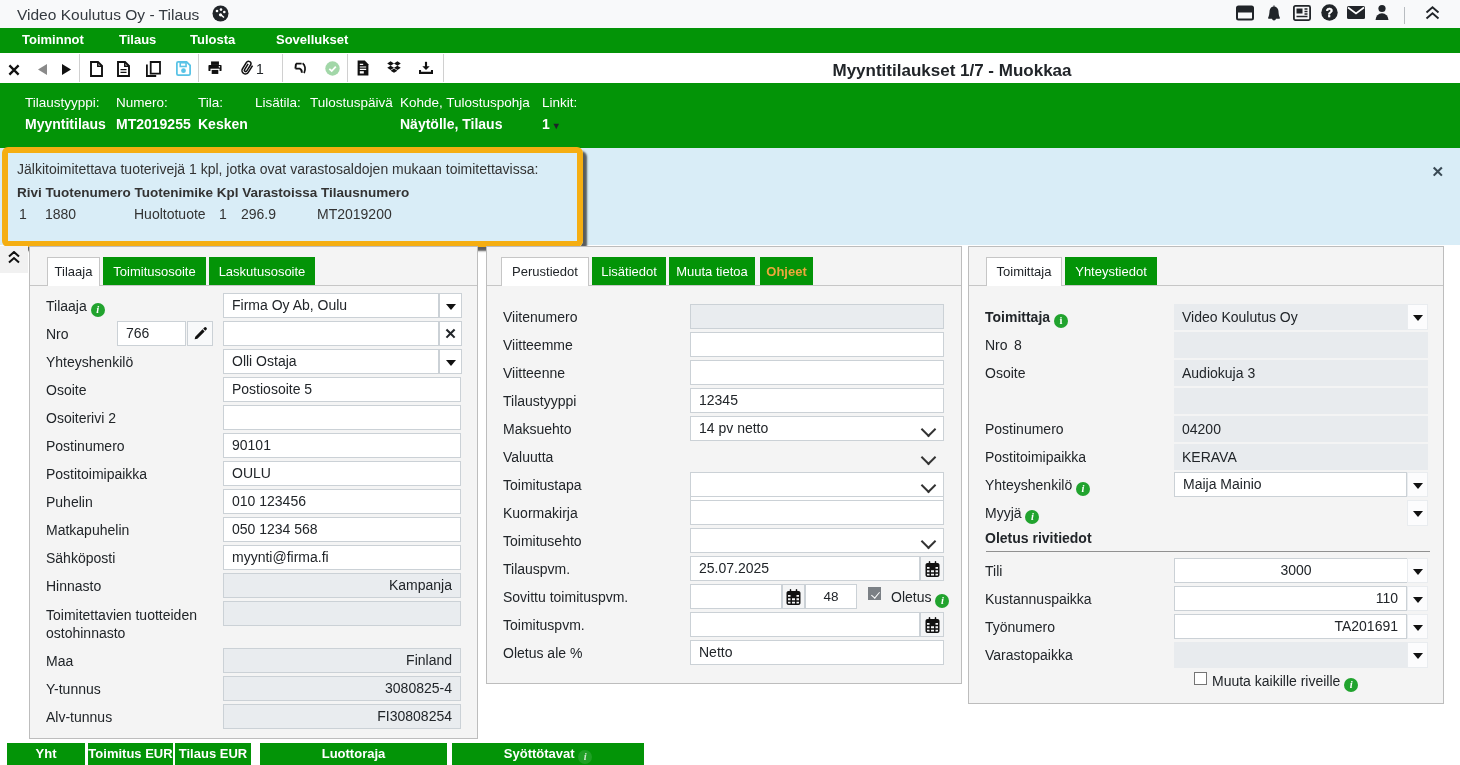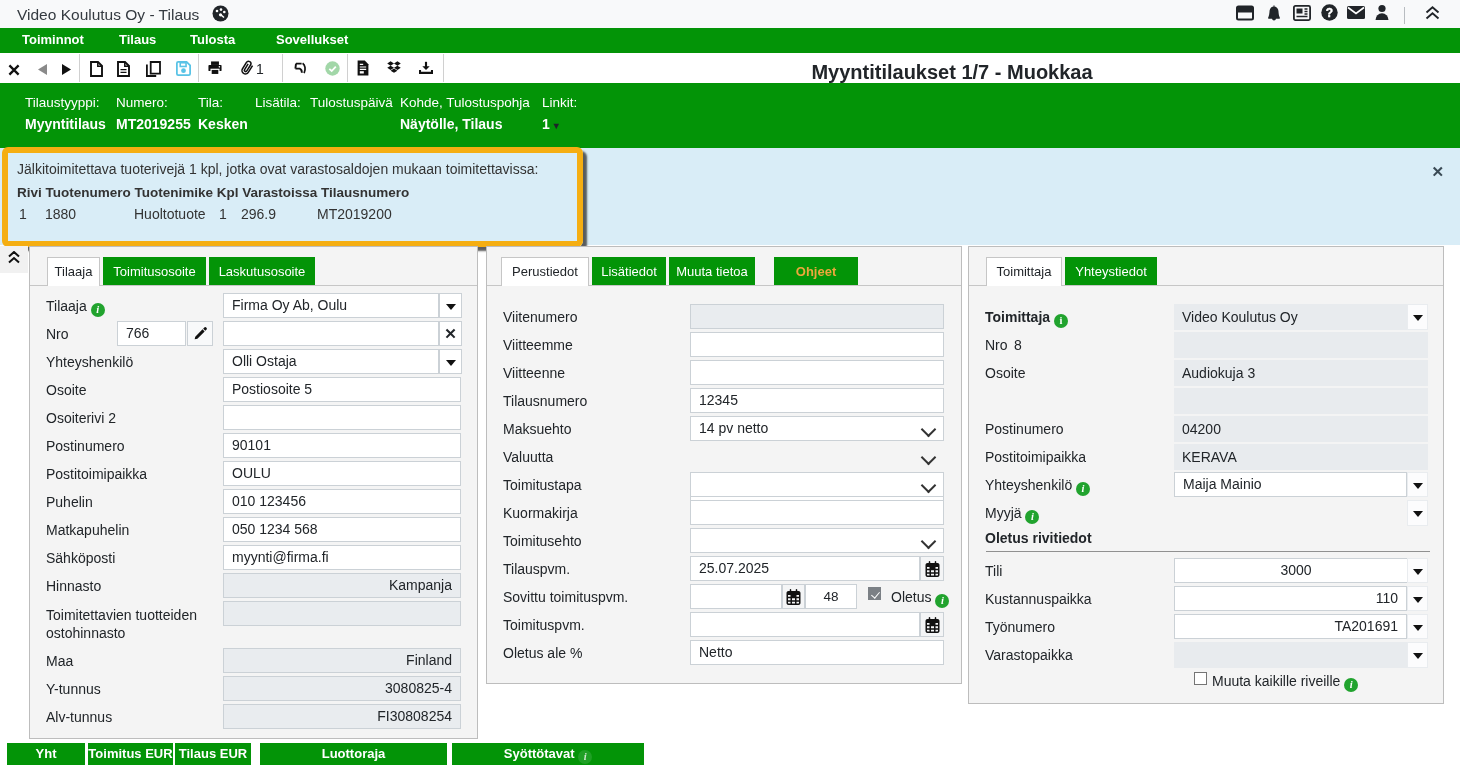--- a/index.html
+++ b/index.html
@@ -19,21 +19,21 @@
 
 .titlebar { position:absolute; left:0; top:0; width:1460px; height:28px; background:#f8f9fa; }
 .apptitle { position:absolute; left:17px; top:6px; font-size:15.5px; color:#343a40; }
 .t-ico { position:absolute; top:4px; }
 
 .menubar { position:absolute; left:0; top:28px; width:1460px; height:25px; background:var(--green); }
 .menubar span { position:absolute; top:4px; color:#fff; font-weight:bold; font-size:13px;text-align:center; }
 
 .toolbar { position:absolute; left:0; top:53px; width:1460px; height:30px; background:#fff; }
 .tb-sep { position:absolute; top:1px; width:1px; height:28px; background:#d0d0d0; }
-.tb-title { position:absolute; top:8px; left:952px; transform:translateX(-50%); font-weight:bold; font-size:20px; white-space:nowrap; }
+.tb-title { position:absolute; top:8px; left:952px; transform:translateX(-50%); font-weight:bold; font-size:17px; white-space:nowrap; }
 .ticon { position:absolute; }
 
 .gband { position:absolute; left:0; top:83px; width:1460px; height:65px; background:var(--green); color:#fff; }
 .gl { position:absolute; top:12px; font-size:13.5px; }
 .gv { position:absolute; top:33px; font-size:14px; font-weight:bold; }
 
 .notice { position:absolute; left:0; top:148px; width:1460px; height:97px; background:var(--noticebg); color:#333; }
 .notice .l1 { position:absolute; left:17px; top:13px; font-size:14px; }
 .notice .l2 { position:absolute; left:17px; top:37px; font-size:13.5px; font-weight:bold; }
 .notice .l3 { position:absolute; left:19px; top:58px; font-size:14px; }
@@ -311,32 +311,32 @@
   <span class="lab" style="left:16px;top:462px;">Alv-tunnus</span>
   <div class="inp dis" style="left:193px;top:457px;width:238px;">FI30808254</div>
 </div>
 
 <div class="panel" id="p2" style="left:486px; top:246px; width:476px; height:438px;">
   <div class="tabline"></div>
   <div class="tabs" style="left:14px">
     <div class="tab active" style="width:88px">Perustiedot</div>
     <div class="tab" style="width:74px">Lisätiedot</div>
     <div class="tab" style="width:86px">Muuta tietoa</div>
-    <div class="tab" style="width:84px;margin-left:16px;color:#eda73c;font-weight:bold;">Ohjeet</div>
+    <div class="tab" style="width:53px;margin-left:2px;color:#eda73c;font-weight:bold;">Ohjeet</div>
   </div>
   <span class="lab" style="left:16px;top:62px;">Viitenumero</span>
   <div class="inp dis" style="left:203px;top:57px;width:254px;"></div>
 
   <span class="lab" style="left:16px;top:90px;">Viitteemme</span>
   <div class="inp" style="left:203px;top:85px;width:254px;"></div>
 
   <span class="lab" style="left:16px;top:118px;">Viitteenne</span>
   <div class="inp" style="left:203px;top:113px;width:254px;"></div>
 
-  <span class="lab" style="left:16px;top:146px;">Tilausnumero</span>
+  <span class="lab" style="left:16px;top:146px;">Tilaustyyppi</span>
   <div class="inp" style="left:203px;top:141px;width:254px;">12345</div>
 
   <span class="lab" style="left:16px;top:174px;">Maksuehto</span>
   <div class="inp" style="left:203px;top:169px;width:254px;">14 pv netto</div>
   <div class="ddc" style="left:430px;top:169px;"></div>
 
   <span class="lab" style="left:16px;top:202px;">Valuutta</span>
   <div class="inp" style="left:203px;top:197px;width:254px;margin-top:36px;">EUR Euro</div>
   <div class="ddc" style="left:430px;top:197px;"></div>
 

